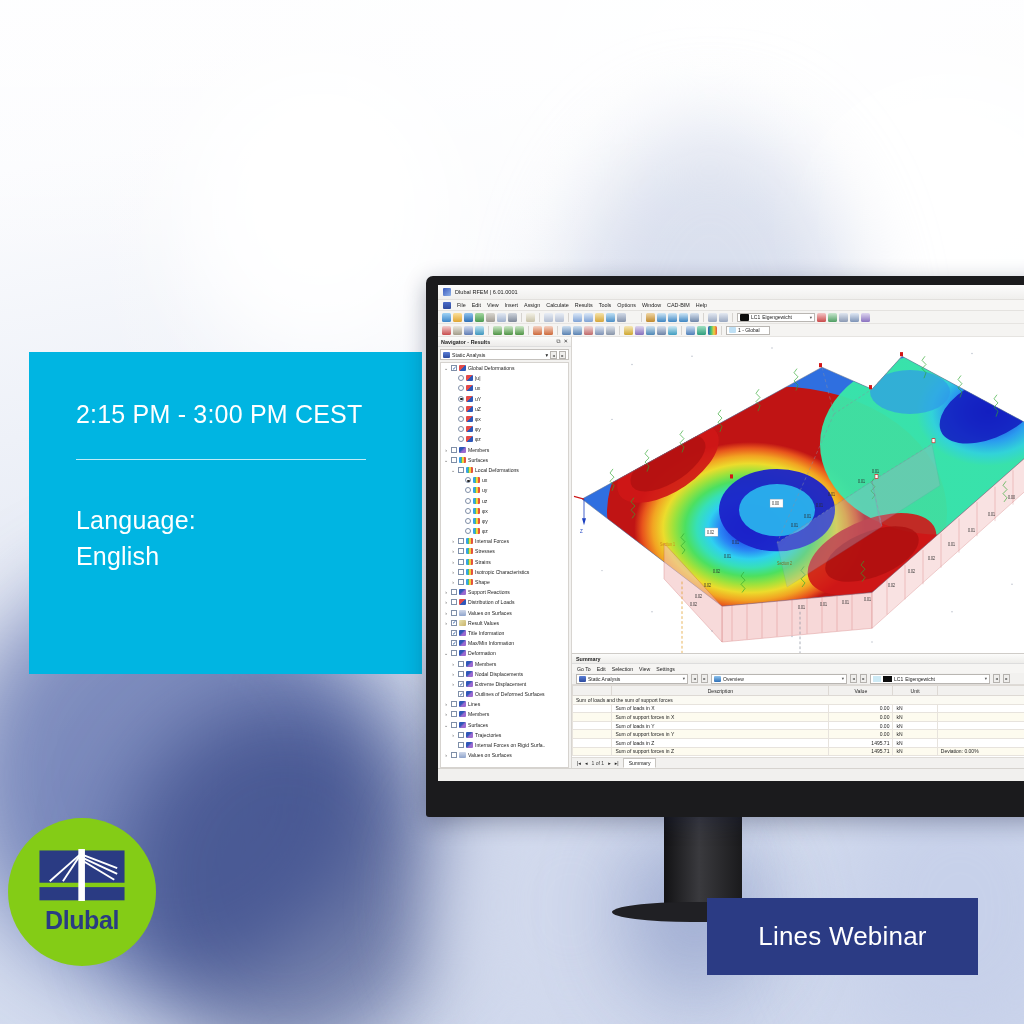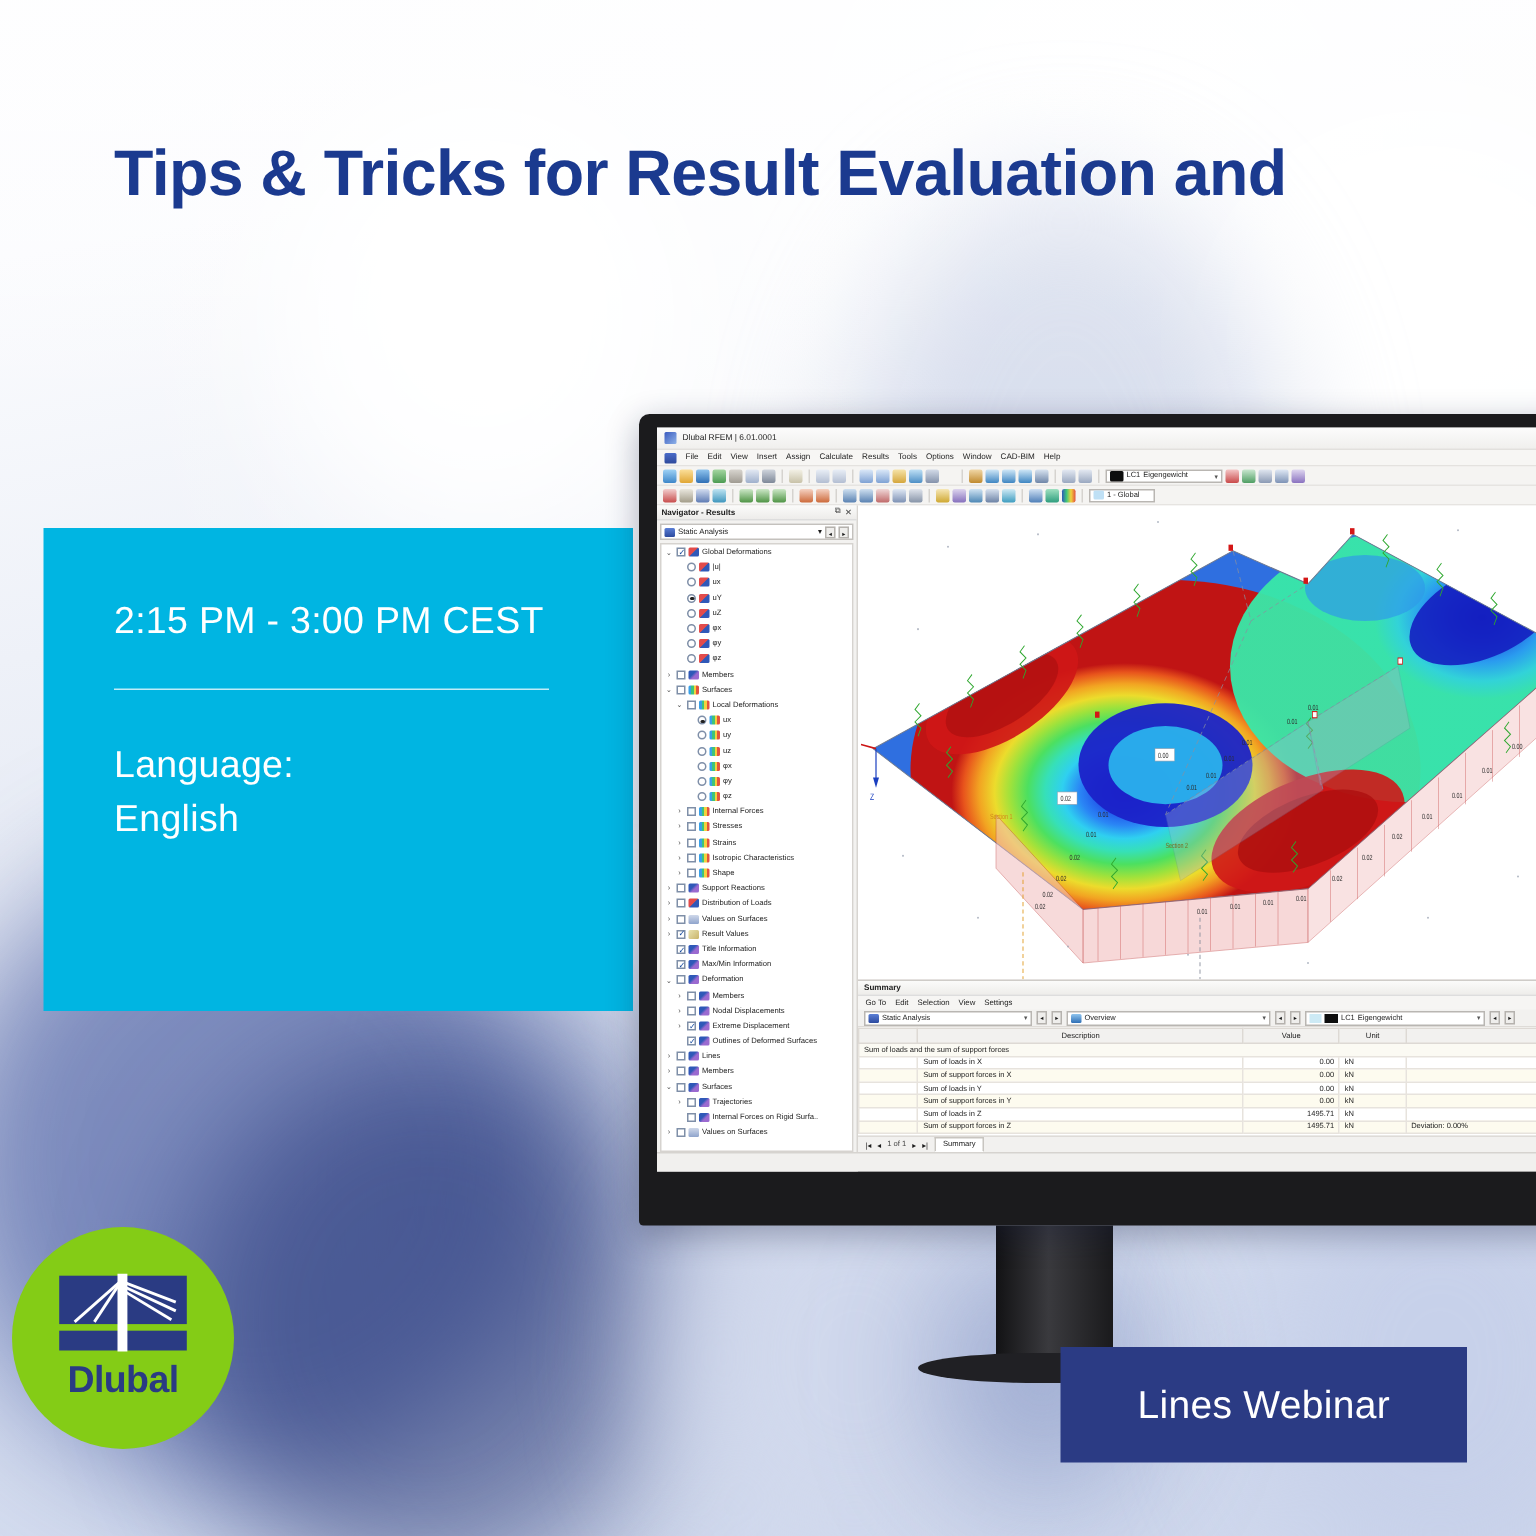--- a/index.html
+++ b/index.html
@@ -44,21 +44,21 @@
 
   
   #infobox {
     position:absolute; left:29px; top:352px; width:393px; height:322px;
     background:#00b5e2;
     color:#ffffff;
   }
   #infobox .pad { padding:44px 0 0 47px; }
   .infoline { font-size:25px; line-height:37px; font-weight:normal; letter-spacing:0.2px; }
   #infodiv { margin:26px 0 0 0; width:290px; height:1px; background:rgba(255,255,255,0.75); }
-  #langblock { margin-top:32px; }
+  #langblock { margin-top:42px; }
   .langline { font-size:25px; line-height:36px; letter-spacing:0.2px; }
 
   
   #logo-badge {
     position:absolute; left:8px; top:818px; width:148px; height:148px;
     background:#84cc16; border-radius:50%;
     display:flex; flex-direction:column; align-items:center; justify-content:center;
   }
   #logo-mark { width:88px; }
   #logo-text { font-size:25px; font-weight:bold; color:#2a3b83; letter-spacing:-0.4px; margin-top:5px; }
@@ -159,21 +159,20 @@
   <div class="blob b3"></div>
   <div class="blob b1"></div>
   <div class="blob b2"></div>
   <div class="blob b6"></div>
   <div class="blob b7"></div>
   <div class="blob b9"></div>
   <div class="vign"></div>
 </div>
 
 <div id="headline">
-  <span class="l">Tips &amp; Tricks for Result Evaluation and</span>
 </div>
 
 <div id="infobox">
   <div class="pad">
     <div class="infoline">2:15 PM - 3:00 PM CEST</div>
     <div id="infodiv"></div>
     <div id="langblock">
       <div class="langline">Language:</div>
       <div class="langline">English</div>
     </div>

